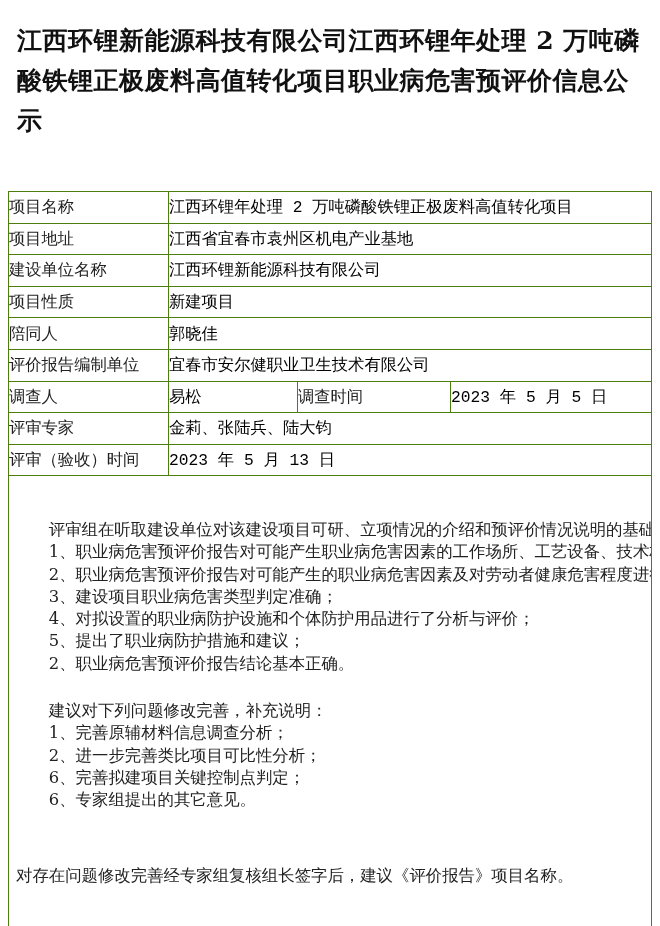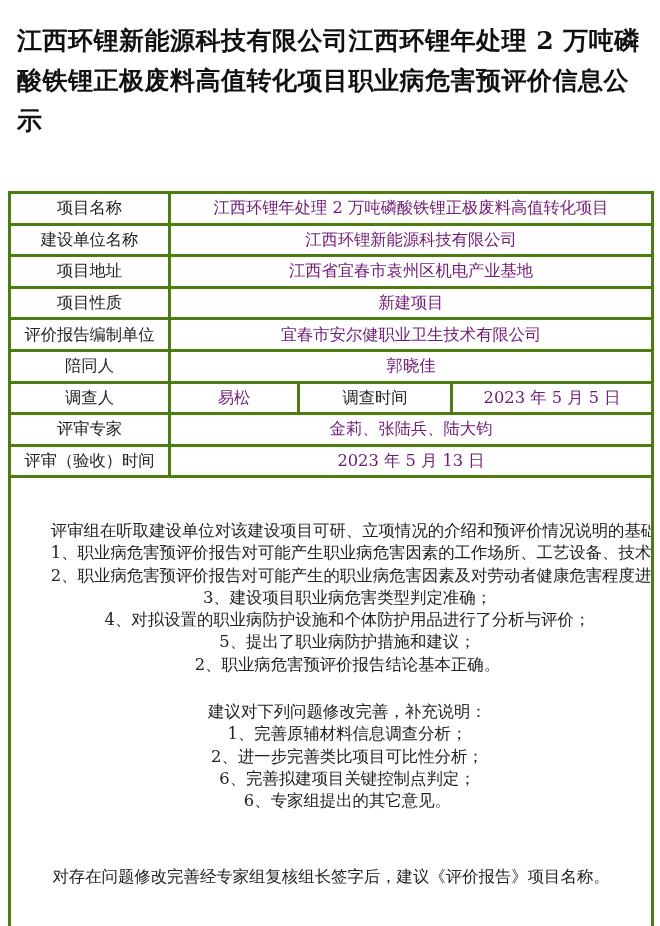--- a/index.html
+++ b/index.html
@@ -23,30 +23,30 @@
   }
 
   table.info {
     position: absolute;
     left: 8px; top: 170px;
     width: 643px;
     border-collapse: collapse;
     table-layout: fixed;
   }
   table.info td {
-    border: 3px solid #4d7c0f;
+    border: 1px solid #4d7c0f;
     font-size: 16.3px;
-    text-align: center;
+    text-align: left;
     vertical-align: middle;
     overflow: hidden;
     white-space: nowrap;
   }
   table.info tr.info-row { height: 31.6px; }
   td.label-cell { color: #222222; }
-  td.value-cell { color: #701a75; }
+  td.value-cell { color: #000000; font-family: Liberation Mono, monospace; }
 
   td.opinion-cell {
     height: 452px;
     vertical-align: top;
     text-align: justify;
     white-space: normal;
     padding: 3px 7px 0 7px;
   }
   .para {
     font-size: 16.4px;
@@ -72,42 +72,42 @@
         <col style="width:201px">
     </colgroup>
 
     <tbody>
         <tr class="info-row">
       <td class="label-cell">项目名称</td>
       <td class="value-cell" colspan="3">江西环锂年处理 2 万吨磷酸铁锂正极废料高值转化项目</td>
     </tr>
 
     <tr class="info-row">
-      <td class="label-cell">建设单位名称</td>
-      <td class="value-cell" colspan="3">江西环锂新能源科技有限公司</td>
+      <td class="label-cell">项目地址</td>
+      <td class="value-cell" colspan="3">江西省宜春市袁州区机电产业基地</td>
     </tr>
 
     <tr class="info-row">
-      <td class="label-cell">项目地址</td>
-      <td class="value-cell" colspan="3">江西省宜春市袁州区机电产业基地</td>
+      <td class="label-cell">建设单位名称</td>
+      <td class="value-cell" colspan="3">江西环锂新能源科技有限公司</td>
     </tr>
 
     <tr class="info-row">
       <td class="label-cell">项目性质</td>
       <td class="value-cell" colspan="3">新建项目</td>
     </tr>
 
     <tr class="info-row">
-      <td class="label-cell">评价报告编制单位</td>
-      <td class="value-cell" colspan="3">宜春市安尔健职业卫生技术有限公司</td>
+      <td class="label-cell">陪同人</td>
+      <td class="value-cell" colspan="3">郭晓佳</td>
     </tr>
 
     <tr class="info-row">
-      <td class="label-cell">陪同人</td>
-      <td class="value-cell" colspan="3">郭晓佳</td>
+      <td class="label-cell">评价报告编制单位</td>
+      <td class="value-cell" colspan="3">宜春市安尔健职业卫生技术有限公司</td>
     </tr>
 
     <tr class="info-row">
       <td class="label-cell">调查人</td>
       <td class="value-cell">易松</td>
       <td class="label-cell">调查时间</td>
       <td class="value-cell">2023 年 5 月 5 日</td>
     </tr>
 
     <tr class="info-row">

